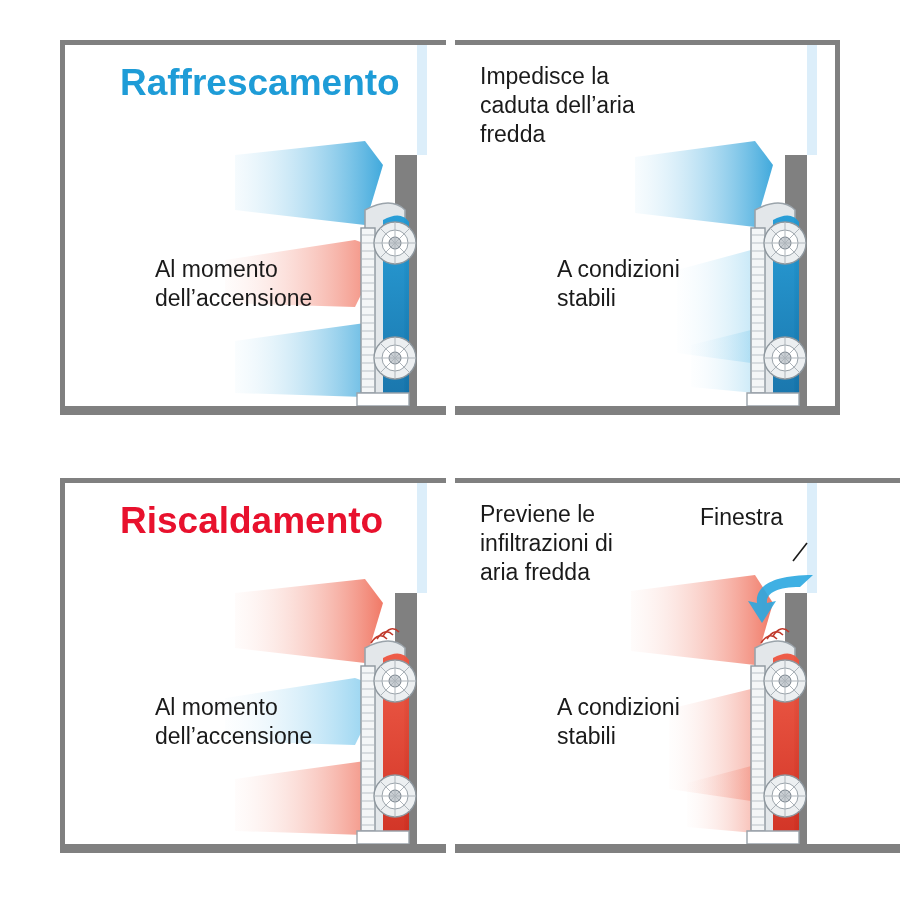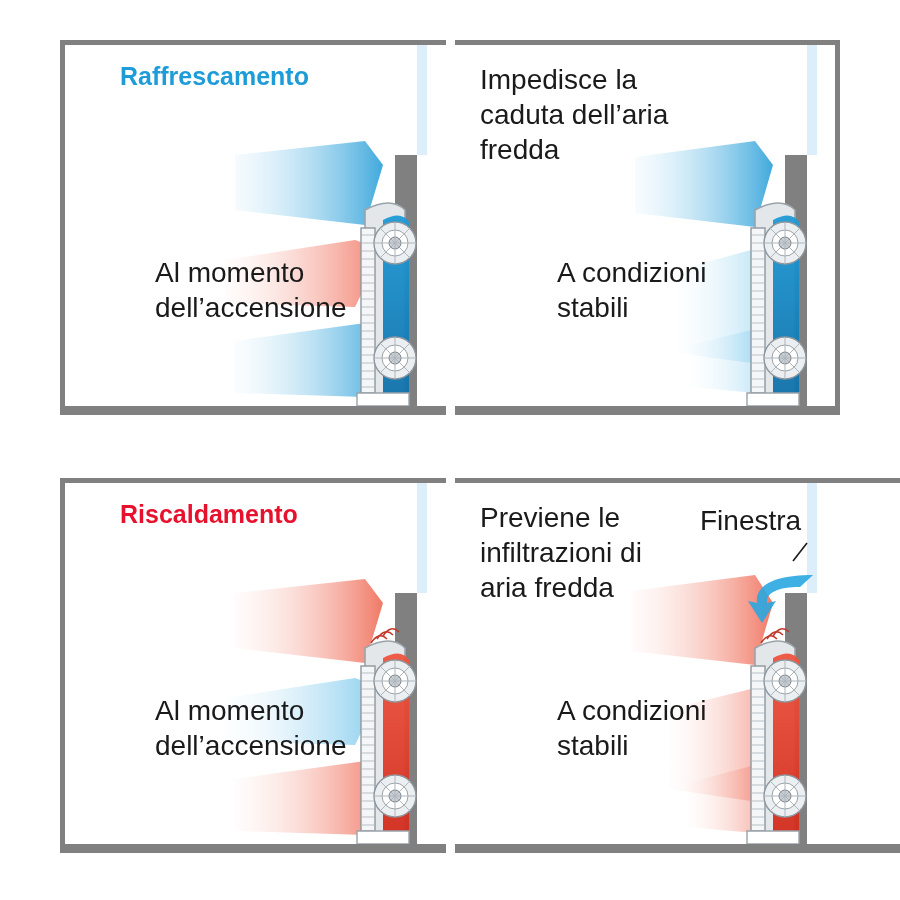--- a/index.html
+++ b/index.html
@@ -59,39 +59,39 @@
     position: absolute;
     top: 0;
     width: 9px; height: 100%;
     background: #ffffff;
   }
 
   
   .title {
     position: absolute;
     font-weight: bold;
-    font-size: 25px;
+    font-size: 37px;
     letter-spacing: 0px;
     white-space: nowrap;
   }
   .title-cool {
     left: 60px;
     top: 22px;
     color: #1e9cd7;
   }
   .title-heat {
     left: 60px;
     top: 22px;
     color: #e8112d;
   }
 
   
   .caption {
     position: absolute;
-    font-size: 28px;
+    font-size: 23px;
     color: #1a1a1a;
     line-height: 1.25;
     white-space: pre-line;
   }
 
   
   .half {
     position: absolute;
     top: 5px;
     bottom: 9px;

